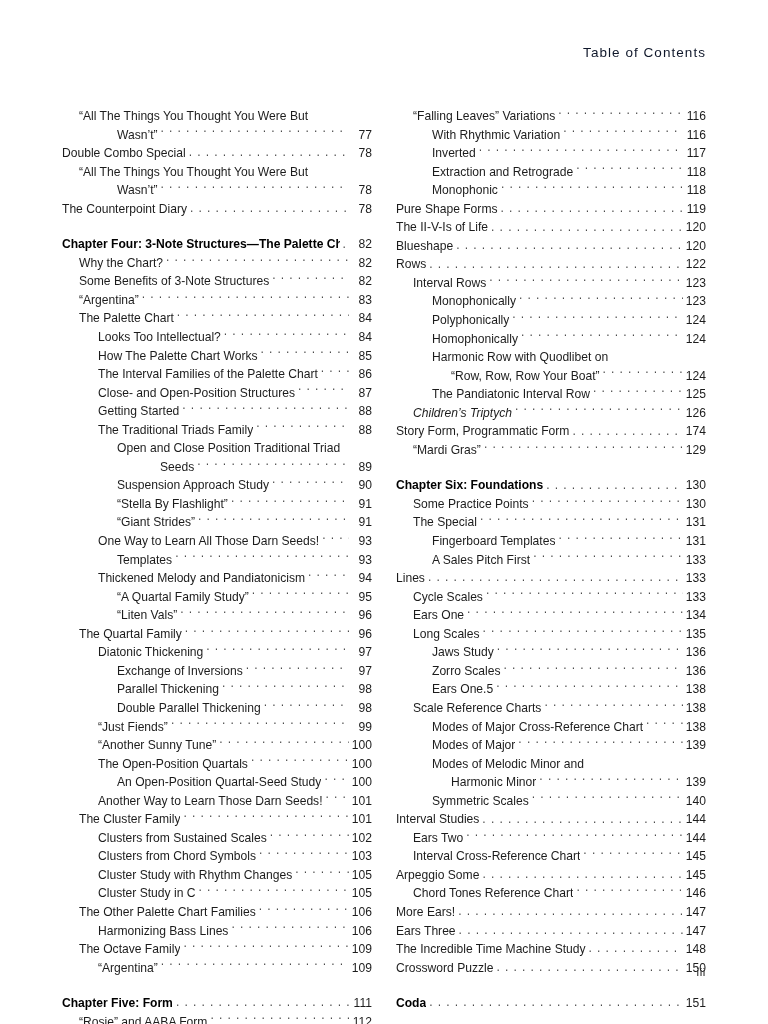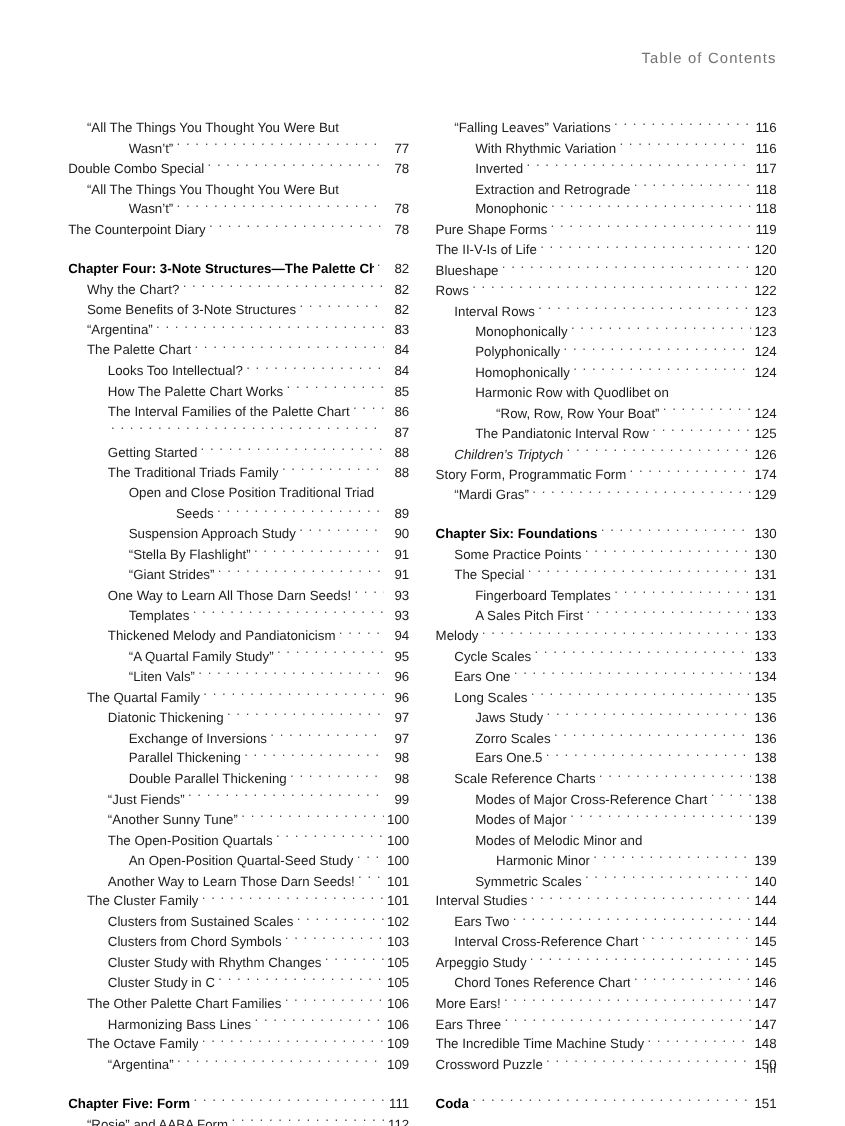--- a/index.html
+++ b/index.html
@@ -21,21 +21,21 @@
     inset: 0;
   }
 
   
   .running-head {
     position: absolute;
     top: 45px;
     right: 62px;
     font-size: 13.5px;
     letter-spacing: 1.05px;
-    color: #737373;
+    color: #0f172a;
     font-weight: 400;
     white-space: nowrap;
   }
 
   
   .folio {
     position: absolute;
     bottom: 46px;
     right: 62px;
     font-size: 11.5px;
@@ -90,21 +90,21 @@
   }
   .entry .pageno {
     flex: 0 0 auto;
     text-align: right;
     min-width: 22px;
     font-size: 12.1px;
   }
   .entry.noleader { white-space: nowrap; }
 
   
-  .lvl0 { margin-left: 0px; }
+  .lvl0 { margin-left: 0px; align-items: flex-end; }
   .lvl1 { margin-left: 17px; }
   .lvl2 { margin-left: 36px; }
   .lvl3 { margin-left: 55px; }
   .lvl4 { margin-left: 98px; }
 
   .chapter .title {
     font-weight: 700;
     color: #000;
   }
   .chapter .pageno { font-weight: 400; }
@@ -181,20 +181,21 @@
           <span class="title">How The Palette Chart Works</span>
           <span class="leader"></span>
           <span class="pageno">85</span>
         </div>
         <div class="entry lvl2">
           <span class="title">The Interval Families of the Palette Chart</span>
           <span class="leader"></span>
           <span class="pageno">86</span>
         </div>
         <div class="entry lvl2">
+          <span class="title">Close- and Open-Position Structures</span>
           <span class="leader"></span>
           <span class="pageno">87</span>
         </div>
         <div class="entry lvl2">
           <span class="title">Getting Started</span>
           <span class="leader"></span>
           <span class="pageno">88</span>
         </div>
         <div class="entry lvl2">
           <span class="title">The Traditional Triads Family</span>
@@ -468,21 +469,21 @@
           <span class="title">Fingerboard Templates</span>
           <span class="leader"></span>
           <span class="pageno">131</span>
         </div>
         <div class="entry lvl2">
           <span class="title">A Sales Pitch First</span>
           <span class="leader"></span>
           <span class="pageno">133</span>
         </div>
         <div class="entry lvl0">
-          <span class="title">Melody</span>
+          <span class="title">Lines</span>
           <span class="leader"></span>
           <span class="pageno">133</span>
         </div>
         <div class="entry lvl1">
           <span class="title">Cycle Scales</span>
           <span class="leader"></span>
           <span class="pageno">133</span>
         </div>
         <div class="entry lvl1">
           <span class="title">Ears One</span>
@@ -546,21 +547,21 @@
           <span class="title">Ears Two</span>
           <span class="leader"></span>
           <span class="pageno">144</span>
         </div>
         <div class="entry lvl1">
           <span class="title">Interval Cross-Reference Chart</span>
           <span class="leader"></span>
           <span class="pageno">145</span>
         </div>
         <div class="entry lvl0">
-          <span class="title">Arpeggio Study</span>
+          <span class="title">Arpeggio Some</span>
           <span class="leader"></span>
           <span class="pageno">145</span>
         </div>
         <div class="entry lvl1">
           <span class="title">Chord Tones Reference Chart</span>
           <span class="leader"></span>
           <span class="pageno">146</span>
         </div>
         <div class="entry lvl0">
           <span class="title">More Ears!</span>

